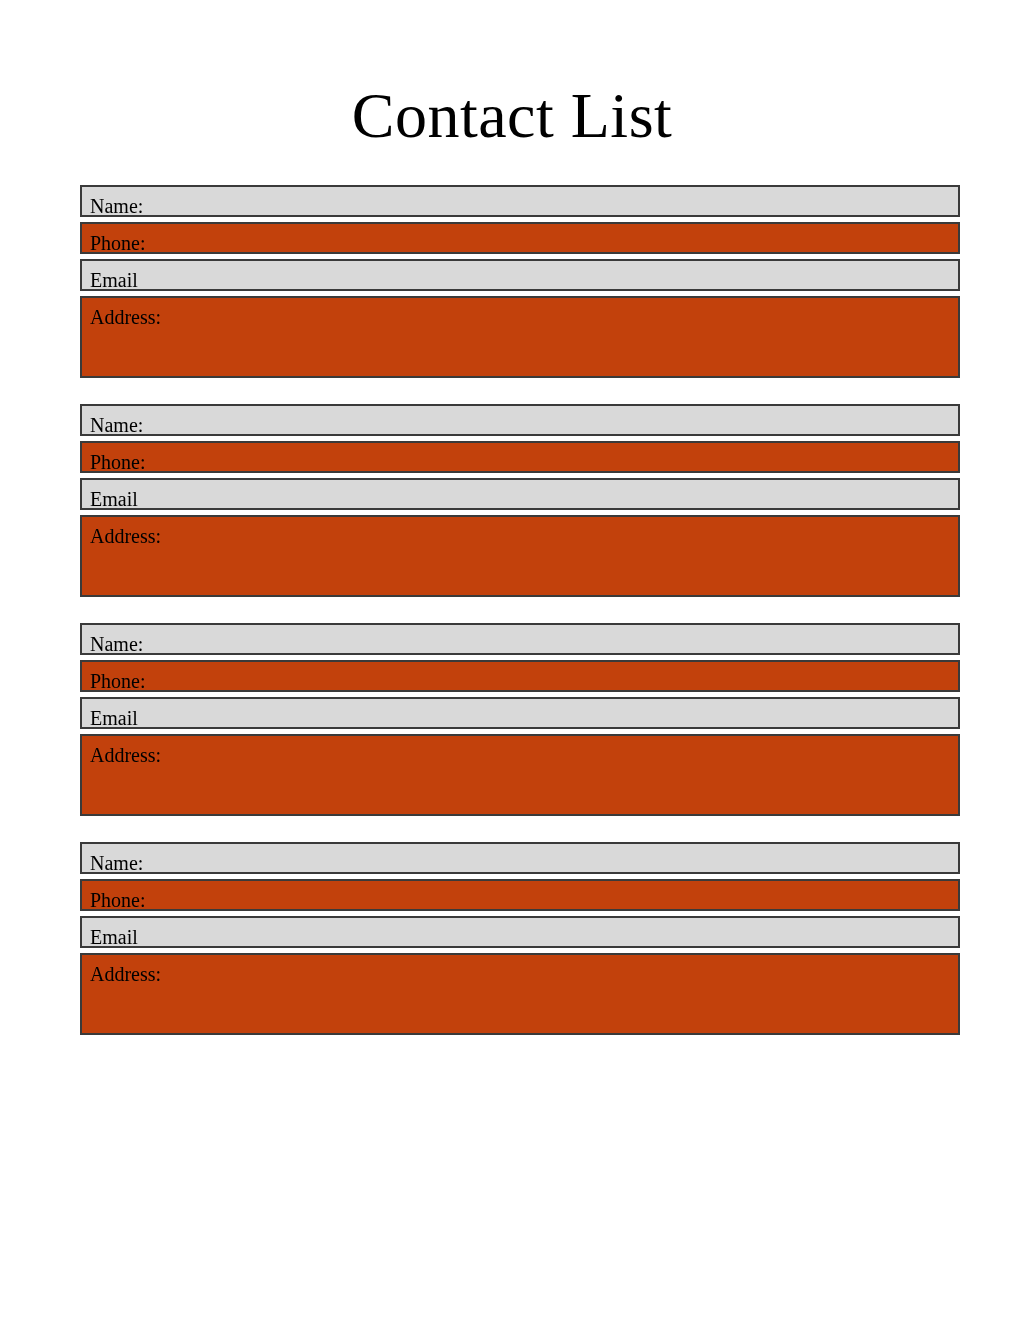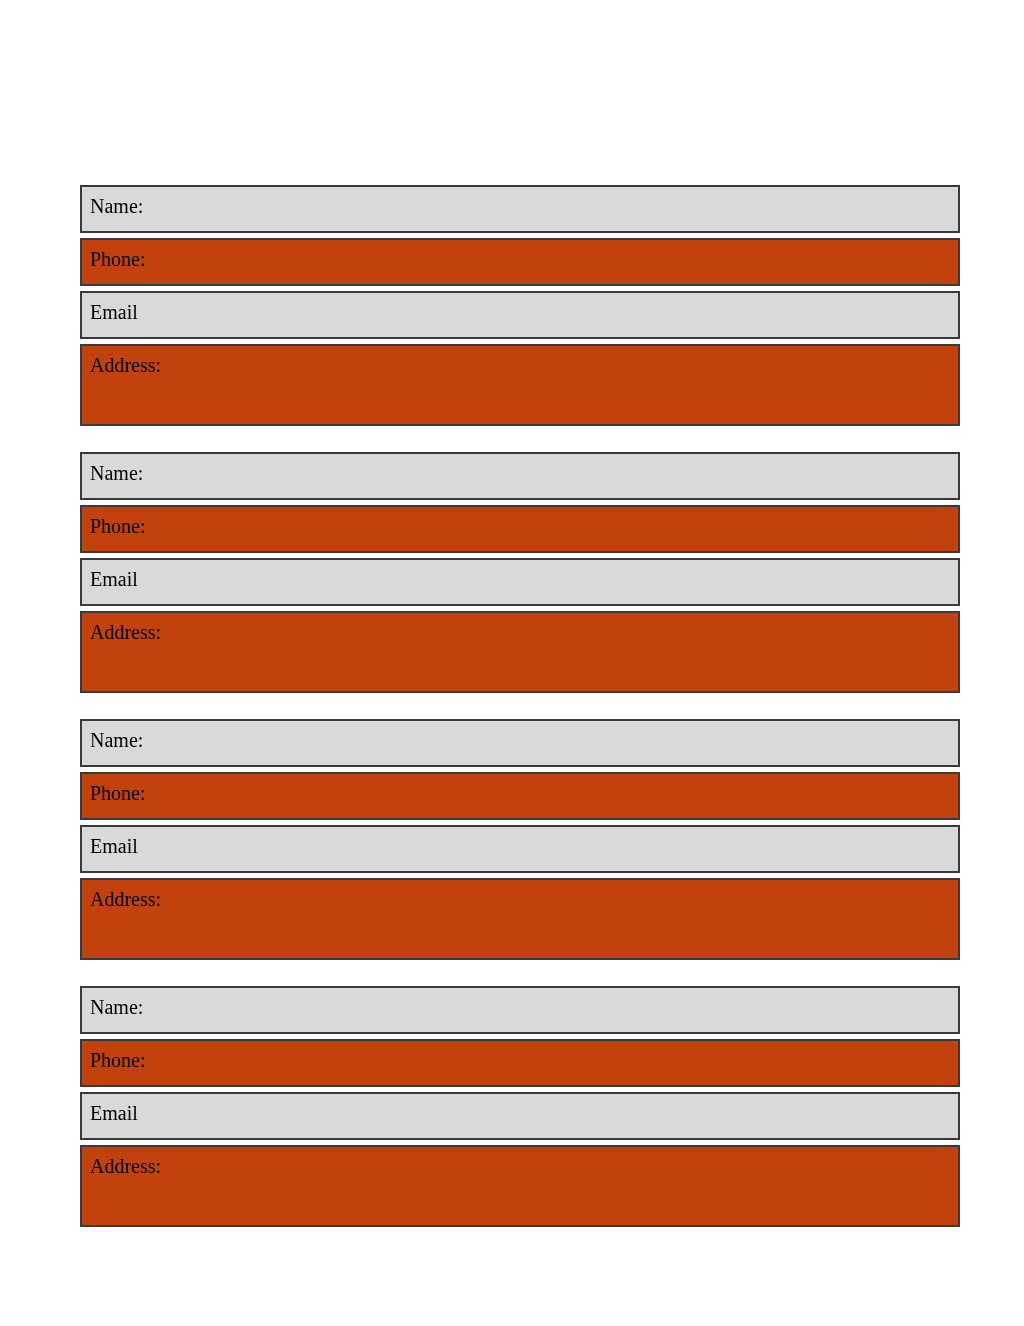--- a/index.html
+++ b/index.html
@@ -66,21 +66,21 @@
   }
   .field-row:last-child {
     margin-bottom: 12px;
   }
 
   .field-row.shaded {
     background: #d9d9d9;
   }
 
   .field-row.single {
-    height: 48px;
+    height: 32px;
   }
 
   .field-row.tall {
     height: 82px;
   }
 
   .field-label {
     display: block;
     font-family: "Liberation Serif", "DejaVu Serif", serif;
     font-size: 20px;
@@ -108,20 +108,21 @@
   .field-row.tall .field-input {
     height: 44px;
     resize: none;
   }
 </style>
 </head>
 <body>
 
 <div class="page">
 
+  <h1 class="page-title">Contact List</h1>
 
   <div class="contact-form">
 
     <div class="contact-group">
       <div class="field-row single shaded">
         <span class="field-label">Name:</span>
         <input class="field-input" type="text" value="" style="">
       </div>
       <div class="field-row single">
         <span class="field-label">Phone:</span>

